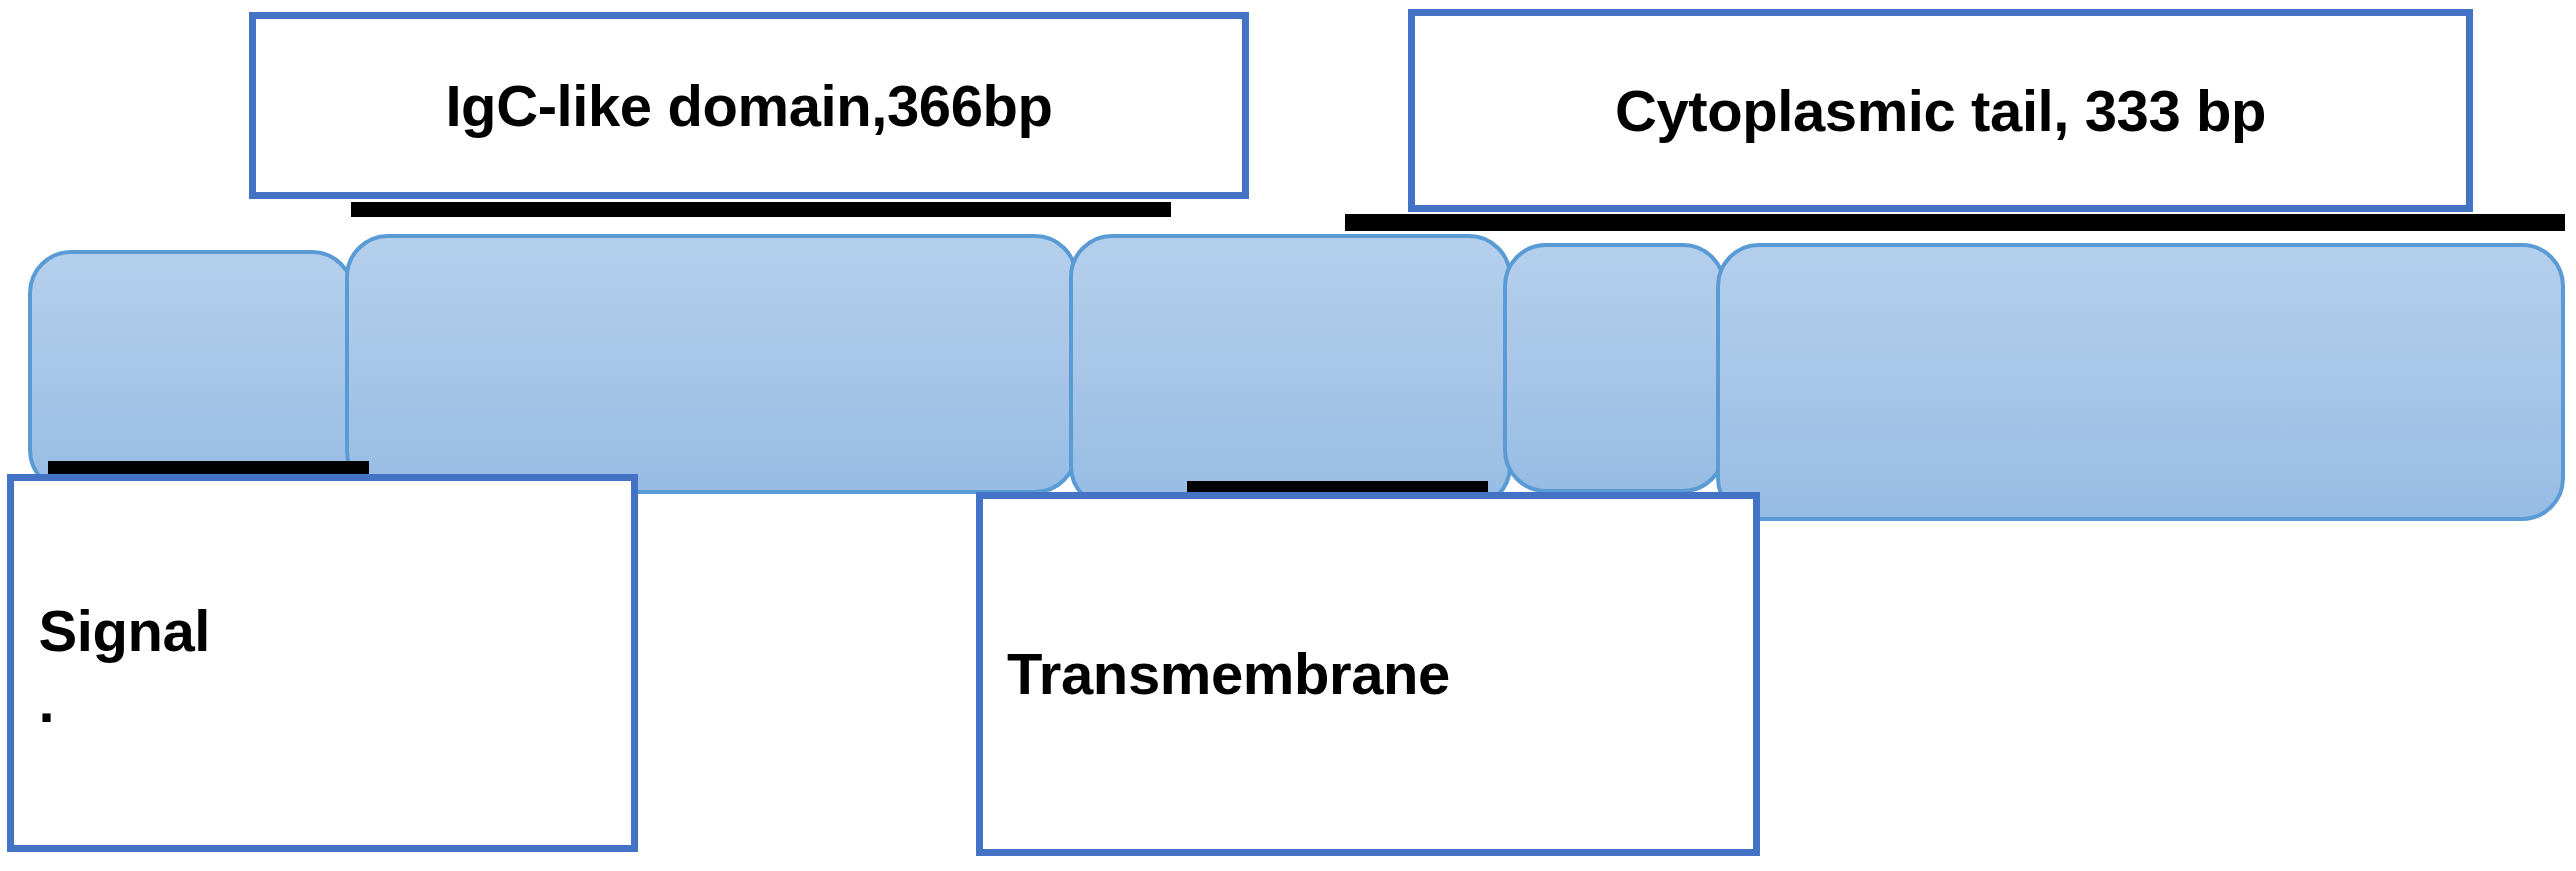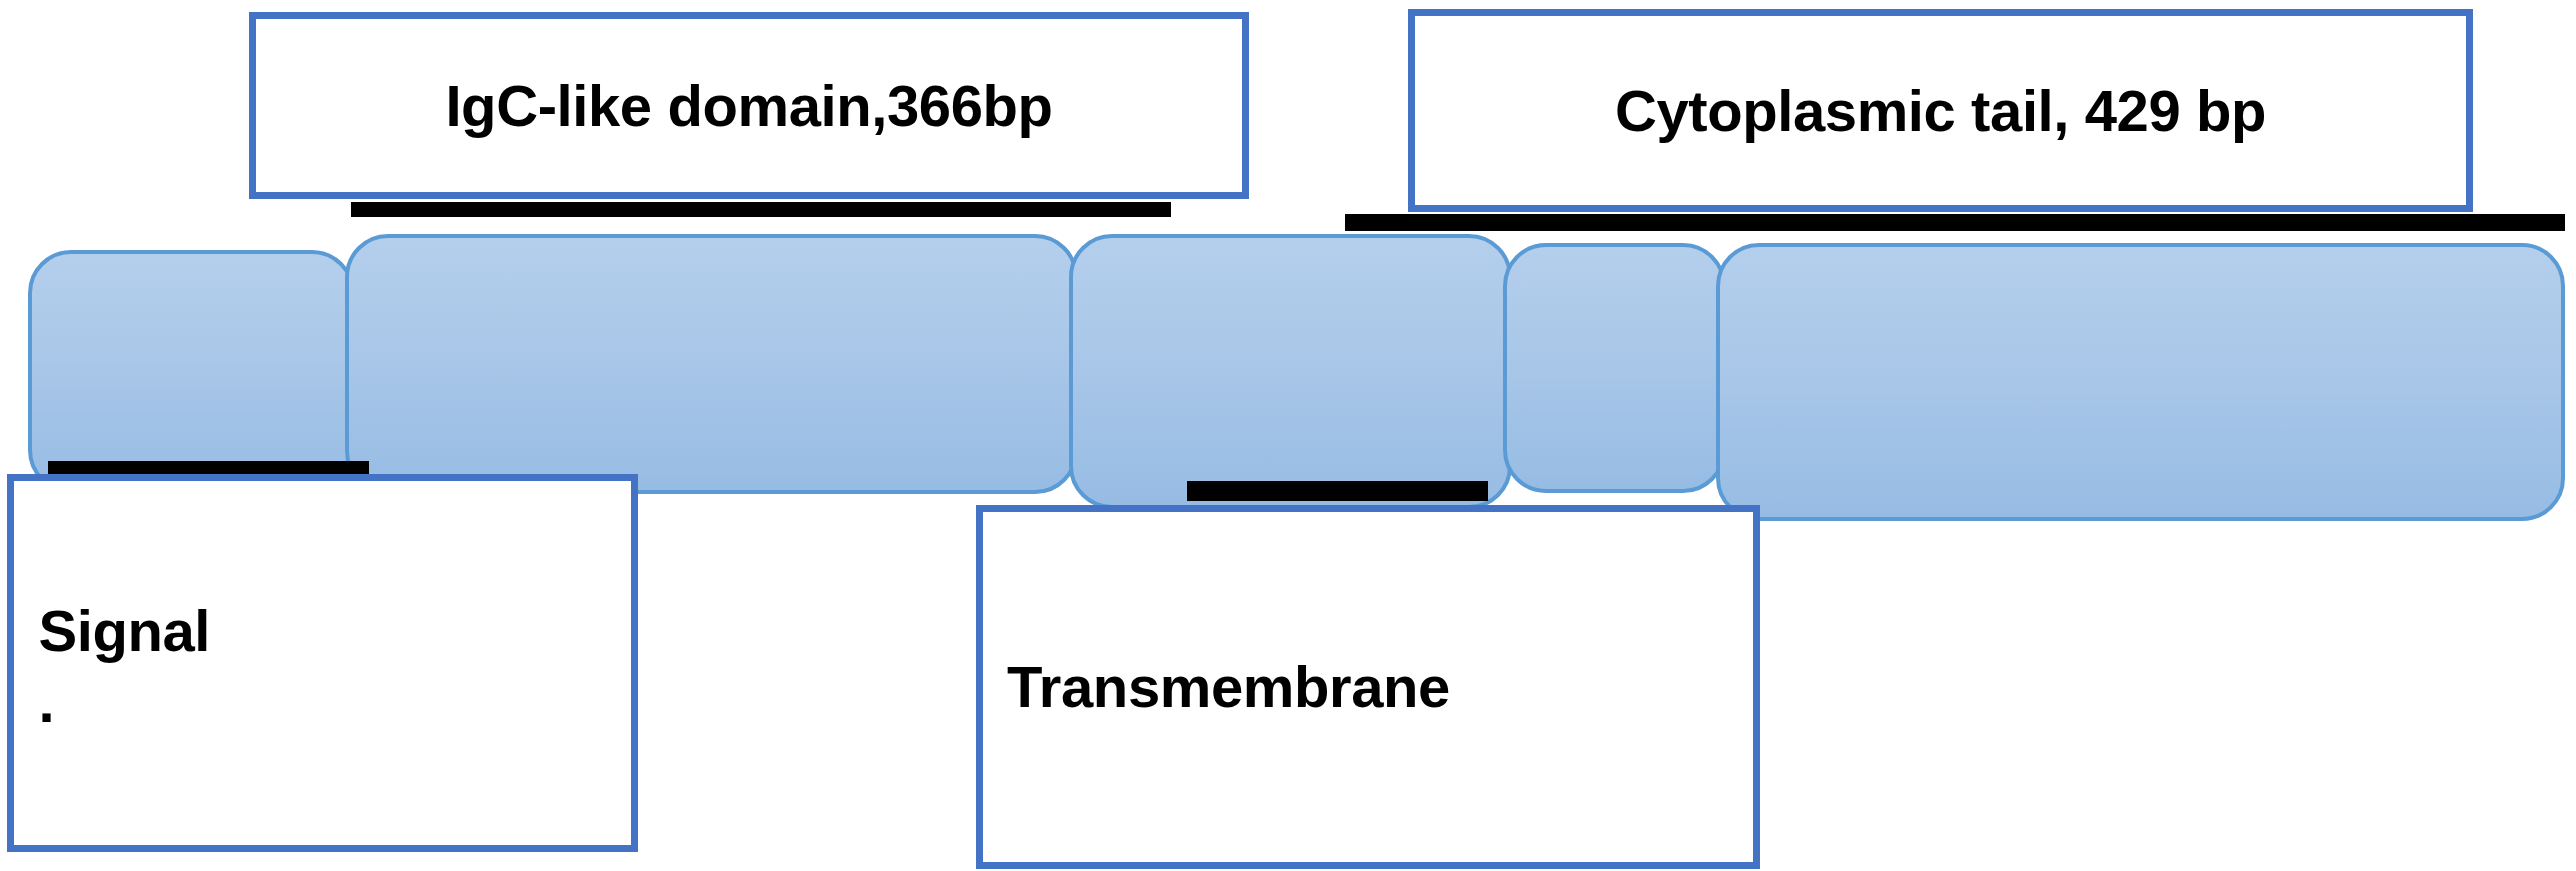--- a/index.html
+++ b/index.html
@@ -78,26 +78,26 @@
   <div class="connector-bar" style="left: 351px; top: 202px; width: 820px; height: 15px;"></div>
   <div class="connector-bar" style="left: 1345px; top: 214px; width: 1220px; height: 16.7px;"></div>
   <div class="connector-bar" style="left: 48px; top: 461px; width: 321px; height: 17.6px;"></div>
   <div class="connector-bar" style="left: 1187px; top: 481px; width: 301px; height: 19.5px;"></div>
 
   <div class="label-box center-text" style="left: 249px; top: 12px; width: 1000px; height: 187px;">
     <div class="label-line">IgC-like domain,366bp</div>
   </div>
 
   <div class="label-box center-text" style="left: 1408px; top: 9.3px; width: 1065px; height: 203px;">
-    <div class="label-line">Cytoplasmic tail, 429 bp</div>
+    <div class="label-line">Cytoplasmic tail, 333 bp</div>
   </div>
 
   <div class="label-box" style="left: 7.4px; top: 474px; width: 631px; height: 378px;">
     <div class="label-line">Signal</div>
     <div class="label-line tiny-dot">.</div>
   </div>
 
-  <div class="label-box" style="left: 976px; top: 505px; width: 784px; height: 364px;">
+  <div class="label-box" style="left: 976px; top: 492px; width: 784px; height: 364px;">
     <div class="label-line">Transmembrane</div>
   </div>
 
 </div>
 
 
 </body></html>

